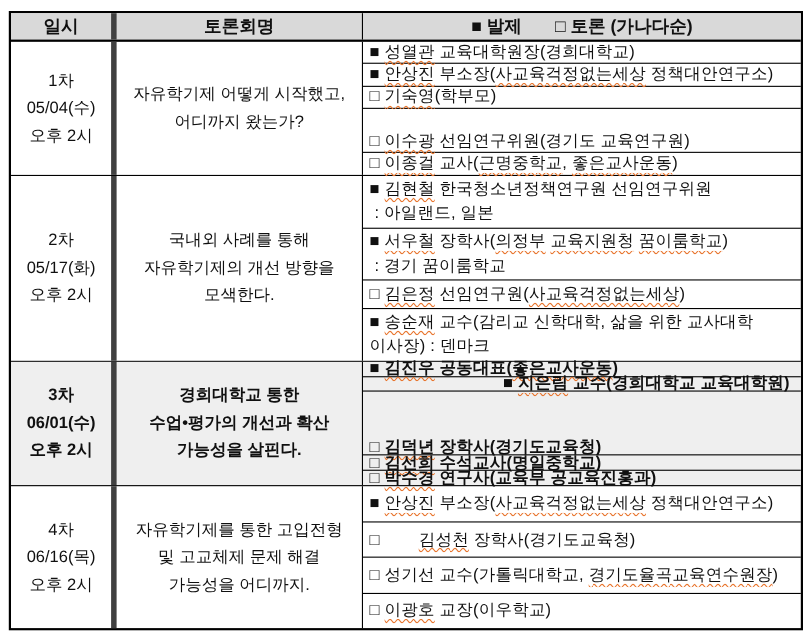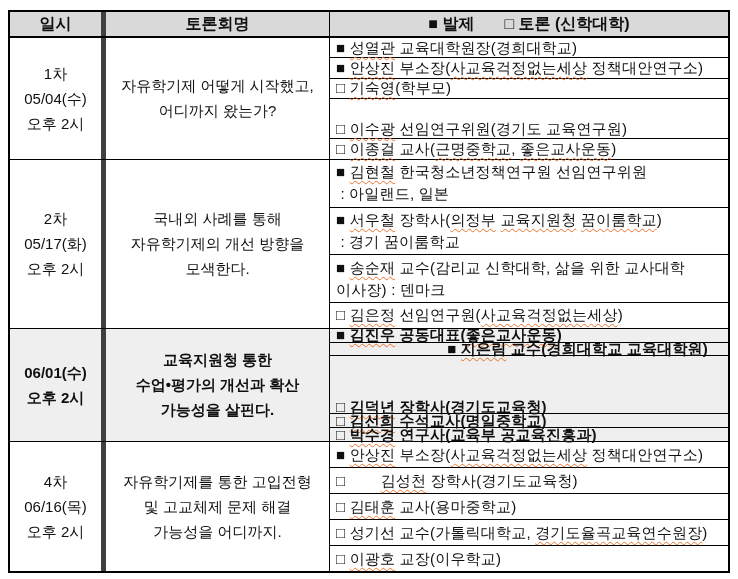--- a/index.html
+++ b/index.html
@@ -26,40 +26,40 @@
   .srow { display:flex; border-bottom:1px solid #000; min-height:0; }
   .srow:last-child { border-bottom:none; }
   .srow.hl { font-weight:bold; }
   .dcell, .tcell {
     display:flex; flex-direction:column; justify-content:center;
     text-align:center; font-size:15px; line-height:25px;
   }
   .pcell { display:flex; flex-direction:column; min-height:0; }
   .entry {
     border-bottom:1px solid #000; display:flex; flex-direction:column;
-    justify-content:center; padding:1px 20px 1px 6px; font-size:15px; min-height:0;
+    justify-content:center; padding:1px 10px 1px 6px; font-size:15px; min-height:0;
     box-sizing:border-box;
   }
   .entry:last-child { border-bottom:none; }
   .eline { white-space:pre-wrap; line-height:22px; letter-spacing:0.2px; }
   .sp {
     text-decoration-line:underline; text-decoration-style:wavy;
     text-decoration-thickness:1px; text-underline-offset:3px;
   }
 </style>
 </head>
 <body>
 
 <div class="table">
   <div class="hrow" style="background: rgb(217, 217, 217);">
     <div class="cell-date hcell">일시</div>
     <div class="cell-title hcell">토론회명</div>
     <div class="cell-panel hcell hpanel">
       <span>■ 발제</span>
-      <span>□ 토론 (신학대학)</span>
+      <span>□ 토론 (가나다순)</span>
     </div>
   </div>
   <div class="tbody" id="tbody">
       <div class="srow" style="flex: 123 1 0px;">
         <div class="cell-date dcell">
           <div class="dline">1차</div>
           <div class="dline">05/04(수)</div>
           <div class="dline">오후 2시</div>
         </div>
         <div class="cell-title tcell">
@@ -97,36 +97,37 @@
         </div>
         <div class="cell-panel pcell">
           <div class="entry" style="flex: 2 1 0px;">
             <div class="eline"><span>■ </span><span class="sp" style="text-decoration-color: rgb(232, 116, 44);">김현철</span><span> 한국청소년정책연구원 선임연구위원</span></div>
             <div class="eline"><span> : 아일랜드, 일본</span></div>
           </div>
           <div class="entry" style="flex: 2 1 0px;">
             <div class="eline"><span>■ </span><span class="sp" style="text-decoration-color: rgb(232, 116, 44);">서우철</span><span> 장학사(</span><span class="sp" style="text-decoration-color: rgb(232, 116, 44);">의정부</span><span> </span><span class="sp" style="text-decoration-color: rgb(232, 116, 44);">교육지원청</span><span> </span><span class="sp" style="text-decoration-color: rgb(232, 116, 44);">꿈이룸학교</span><span>)</span></div>
             <div class="eline"><span> : 경기 꿈이룸학교</span></div>
           </div>
+          <div class="entry" style="flex: 1 1 0px;">
+            <div class="eline"><span>□ </span><span class="sp" style="text-decoration-color: rgb(232, 116, 44);">김은정</span><span> 선임연구원(</span><span class="sp" style="text-decoration-color: rgb(232, 116, 44);">사교육걱정없는세상</span><span>)</span></div>
+          </div>
           <div class="entry" style="flex: 2 1 0px;">
             <div class="eline"><span>■ </span><span class="sp" style="text-decoration-color: rgb(232, 116, 44);">송순재</span><span> 교수(감리교 신학대학, 삶을 위한 교사대학</span></div>
             <div class="eline"><span>이사장) : 덴마크</span></div>
-          </div>
-          <div class="entry" style="flex: 1 1 0px;">
-            <div class="eline"><span>□ </span><span class="sp" style="text-decoration-color: rgb(232, 116, 44);">김은정</span><span> 선임연구원(</span><span class="sp" style="text-decoration-color: rgb(232, 116, 44);">사교육걱정없는세상</span><span>)</span></div>
           </div>
         </div>
       </div>
       <div class="srow hl" style="flex: 115 1 0px; background: rgb(239, 239, 239);">
         <div class="cell-date dcell">
+          <div class="dline">3차</div>
           <div class="dline">06/01(수)</div>
           <div class="dline">오후 2시</div>
         </div>
         <div class="cell-title tcell">
-          <div class="tline">교육지원청 통한</div>
+          <div class="tline">경희대학교 통한</div>
           <div class="tline">수업•평가의 개선과 확산</div>
           <div class="tline">가능성을 살핀다.</div>
         </div>
         <div class="cell-panel pcell">
           <div class="entry" style="flex: 1 1 0px;">
             <div class="eline"><span>■ </span><span class="sp" style="text-decoration-color: rgb(232, 116, 44);">김진우</span><span> 공동대표(</span><span class="sp" style="text-decoration-color: rgb(232, 116, 44);">좋은교사운동</span><span>)</span></div>
           </div>
           <div class="entry" style="flex: 1 1 0px; align-items: flex-end;">
             <div class="eline"><span>■ </span><span class="sp" style="text-decoration-color: rgb(232, 116, 44);">지은림</span><span> 교수(경희대학교 교육대학원)</span></div>
           </div>
@@ -153,23 +154,20 @@
           <div class="tline">가능성을 어디까지.</div>
         </div>
         <div class="cell-panel pcell">
           <div class="entry" style="flex: 1 1 0px;">
             <div class="eline"><span>■ </span><span class="sp" style="text-decoration-color: rgb(232, 116, 44);">안상진</span><span> 부소장(</span><span class="sp" style="text-decoration-color: rgb(232, 116, 44);">사교육걱정없는세상</span><span> 정책대안연구소)</span></div>
           </div>
           <div class="entry" style="flex: 1 1 0px;">
             <div class="eline"><span>□ </span><span class="sp" style="text-decoration-color: rgb(232, 116, 44); margin-left: 31px;">김성천</span><span> 장학사(경기도교육청)</span></div>
           </div>
           <div class="entry" style="flex: 1 1 0px;">
-            <div class="eline"><span>□ </span><span class="sp" style="text-decoration-color: rgb(232, 116, 44);">김태훈</span><span> 교사(용마중학교)</span></div>
-          </div>
-          <div class="entry" style="flex: 1 1 0px;">
             <div class="eline"><span>□ 성기선 교수(가톨릭대학교, </span><span class="sp" style="text-decoration-color: rgb(232, 116, 44);">경기도율곡교육연수원장</span><span>)</span></div>
           </div>
           <div class="entry" style="flex: 1 1 0px;">
             <div class="eline"><span>□ </span><span class="sp" style="text-decoration-color: rgb(232, 116, 44);">이광호</span><span> 교장(이우학교)</span></div>
           </div>
         </div>
       </div>
     </div>
 </div>
 

